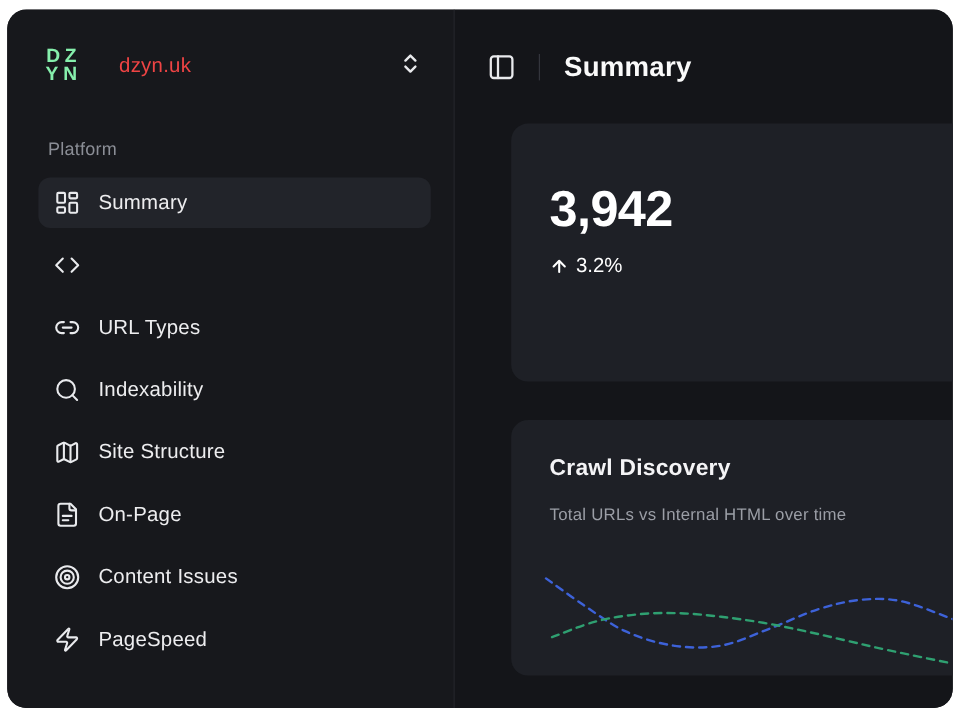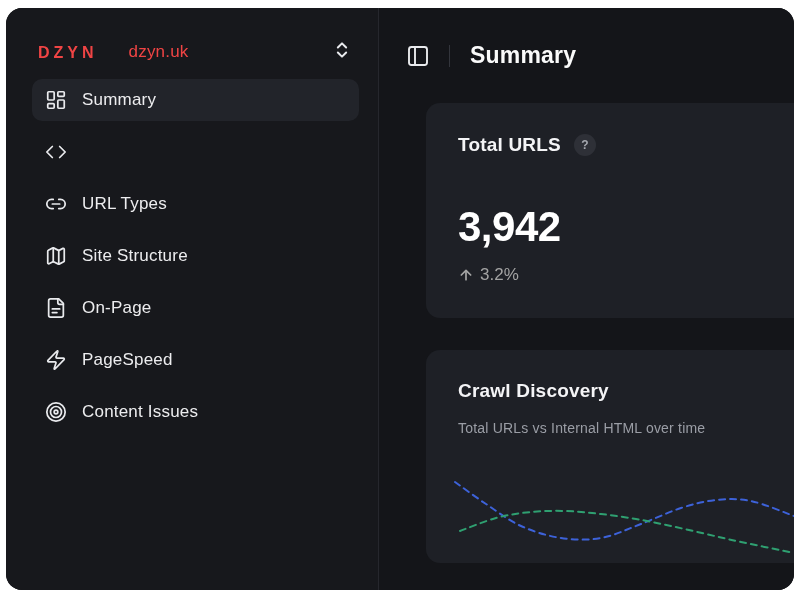--- a/index.html
+++ b/index.html
@@ -32,21 +32,22 @@
     position: relative;
   }
   .sidebar-header {
     display: flex;
     align-items: center;
     padding: 32px 26px 0 32px;
     cursor: pointer;
   }
   .logo {
     display: flex;
-    color: #ef4444;
+    flex-direction: column;
+    color: #86efac;
     font-weight: 800;
     font-size: 16px;
     line-height: 15px;
     letter-spacing: 4px;
     text-align: center;
   }
   .site-name {
     margin-left: 31px;
     font-size: 17px;
     color: #ef4444;
@@ -215,20 +216,21 @@
       </div>
       <span class="site-name">dzyn.uk</span>
       <span class="switcher-icon">
         <svg width="20" height="20" viewBox="0 0 24 24" fill="none" stroke="currentColor" stroke-width="2.4" stroke-linecap="round" stroke-linejoin="round">
             <path d="m7 15 5 5 5-5"></path>
             <path d="m7 9 5-5 5 5"></path>
           </svg>
       </span>
     </div>
 
+    <div class="section-label">Platform</div>
 
     <nav class="nav">
 
       <div class="nav-item active">
         <span class="icon">
           <svg width="22" height="22" viewBox="0 0 24 24" fill="none" stroke="currentColor" stroke-width="1.9" stroke-linecap="round" stroke-linejoin="round">
               <rect x="3" y="3" width="7" height="9" rx="1"></rect>
               <rect x="14" y="3" width="7" height="5" rx="1"></rect>
               <rect x="14" y="12" width="7" height="9" rx="1"></rect>
               <rect x="3" y="16" width="7" height="5" rx="1"></rect>
@@ -250,20 +252,29 @@
         <span class="icon">
           <svg width="22" height="22" viewBox="0 0 24 24" fill="none" stroke="currentColor" stroke-width="1.9" stroke-linecap="round" stroke-linejoin="round">
               <path d="M9 17H7A5 5 0 0 1 7 7h2"></path>
               <path d="M15 7h2a5 5 0 1 1 0 10h-2"></path>
               <line x1="8" y1="12" x2="16" y2="12"></line>
             </svg>
         </span>
         <span>URL Types</span>
       </div>
 
+      <div class="nav-item">
+        <span class="icon">
+          <svg width="22" height="22" viewBox="0 0 24 24" fill="none" stroke="currentColor" stroke-width="1.9" stroke-linecap="round" stroke-linejoin="round">
+              <circle cx="11" cy="11" r="8"></circle>
+              <line x1="21" y1="21" x2="16.65" y2="16.65"></line>
+            </svg>
+        </span>
+        <span>Indexability</span>
+      </div>
 
       <div class="nav-item">
         <span class="icon">
           <svg width="22" height="22" viewBox="0 0 24 24" fill="none" stroke="currentColor" stroke-width="1.9" stroke-linecap="round" stroke-linejoin="round">
               <path d="M14.1 5.6a2 2 0 0 0 1.8 0l3.7-1.9A1 1 0 0 1 21 4.6v12.8a1 1 0 0 1-.6.9l-4.5 2.3a2 2 0 0 1-1.8 0l-4.2-2.1a2 2 0 0 0-1.8 0l-3.7 1.9A1 1 0 0 1 3 19.4V6.6a1 1 0 0 1 .6-.9l4.5-2.3a2 2 0 0 1 1.8 0z"></path>
               <path d="M15 5.8v15"></path>
               <path d="M9 3.2v15"></path>
             </svg>
         </span>
         <span>Site Structure</span>
@@ -277,35 +288,35 @@
               <path d="M8 13h8"></path>
               <path d="M8 17h5"></path>
             </svg>
         </span>
         <span>On-Page</span>
       </div>
 
       <div class="nav-item">
         <span class="icon">
           <svg width="22" height="22" viewBox="0 0 24 24" fill="none" stroke="currentColor" stroke-width="1.9" stroke-linecap="round" stroke-linejoin="round">
-              <path d="M4 14a1 1 0 0 1-.78-1.63l9.9-10.2a.5.5 0 0 1 .86.46l-1.92 6.02A1 1 0 0 0 13 10h7a1 1 0 0 1 .78 1.63l-9.9 10.2a.5.5 0 0 1-.86-.46l1.92-6.02A1 1 0 0 0 11 14z"></path>
-            </svg>
-        </span>
-        <span>PageSpeed</span>
-      </div>
-
-      <div class="nav-item">
-        <span class="icon">
-          <svg width="22" height="22" viewBox="0 0 24 24" fill="none" stroke="currentColor" stroke-width="1.9" stroke-linecap="round" stroke-linejoin="round">
               <circle cx="12" cy="12" r="10"></circle>
               <circle cx="12" cy="12" r="6"></circle>
               <circle cx="12" cy="12" r="2"></circle>
             </svg>
         </span>
         <span>Content Issues</span>
+      </div>
+
+      <div class="nav-item">
+        <span class="icon">
+          <svg width="22" height="22" viewBox="0 0 24 24" fill="none" stroke="currentColor" stroke-width="1.9" stroke-linecap="round" stroke-linejoin="round">
+              <path d="M4 14a1 1 0 0 1-.78-1.63l9.9-10.2a.5.5 0 0 1 .86.46l-1.92 6.02A1 1 0 0 0 13 10h7a1 1 0 0 1 .78 1.63l-9.9 10.2a.5.5 0 0 1-.86-.46l1.92-6.02A1 1 0 0 0 11 14z"></path>
+            </svg>
+        </span>
+        <span>PageSpeed</span>
       </div>
 
     </nav>
   </aside>
 
   <main class="main">
 
     <div class="main-header">
       <button class="panel-toggle" aria-label="toggle sidebar">
         <span>
@@ -313,26 +324,22 @@
               <rect x="3" y="3" width="18" height="18" rx="2.5"></rect>
               <line x1="9" y1="3" x2="9" y2="21"></line>
             </svg>
         </span>
       </button>
       <span class="header-divider"></span>
       <h1 class="page-title">Summary</h1>
     </div>
 
     <section class="card card-total">
-      <div class="card-title-row">
-        <h2 class="card-title">Total URLS</h2>
-        <span class="help-badge">?</span>
-      </div>
       <div class="metric-value">3,942</div>
-      <div class="metric-delta" id="delta-row" style="color: #a3a3a3;">
+      <div class="metric-delta" id="delta-row" style="color: #ffffff;">
         <span style="display:grid;place-items:center;">
           <svg width="16" height="16" viewBox="0 0 24 24" fill="none" stroke="currentColor" stroke-width="2.6" stroke-linecap="round" stroke-linejoin="round">
               <line x1="12" y1="19" x2="12" y2="6"></line>
               <polyline points="5 12 12 5 19 12"></polyline>
             </svg>
         </span>
         <span>3.2%</span>
       </div>
     </section>
 

